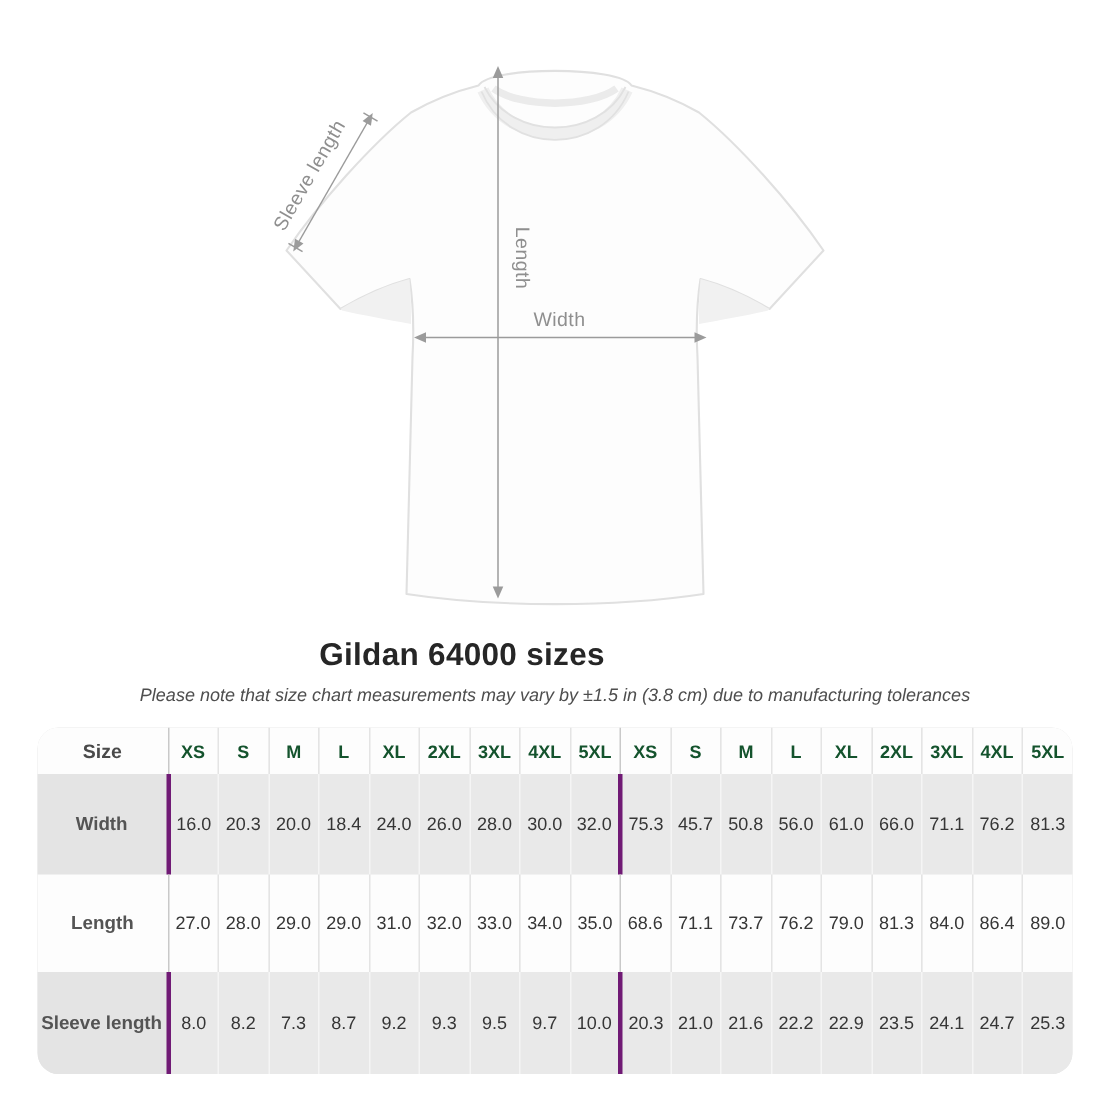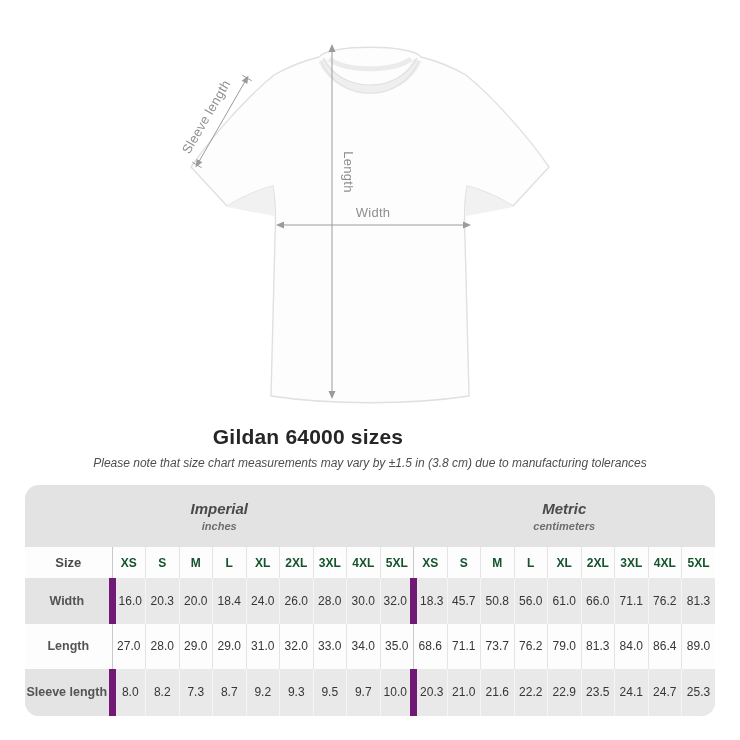--- a/index.html
+++ b/index.html
@@ -37,21 +37,21 @@
   tr.row-l{height:41px;}
   tr.row-s{height:43px;}
 
   tr.r-white{background:#fdfdfd;}
   tr.r-gray td{background:#e9e9e9;}
   tr.r-gray th{background:#e4e4e4;}
 
   tr.r-white .sep{border-left:1px solid #e4e4e4;}
   tr.r-gray  .sep{border-left:1px solid #f5f5f5;}
   tr.r-white .dv{border-left:1px solid #c9c9c9;}
-  tr.r-gray  .dv{border-left:7px solid #701a75;}
+  tr.r-gray  .dv{border-left:3px solid #701a75;}
 
   th.size-head{font-size:13px;font-weight:700;color:#4a4a4a;}
   th.sz{font-size:12px;font-weight:700;color:#14532d;}
   th.row-label{font-size:12.5px;font-weight:700;color:#545454;}
   td.val{font-size:12px;color:#363636;}
 </style>
 </head>
 <body>
 
 <div class="stage">
@@ -134,30 +134,20 @@
           <col>
           <col>
           <col>
           <col>
           <col>
           <col>
           <col>
           <col>
       </colgroup>
       <thead>
-        <tr class="units-row">
-          <th colspan="10">
-            <div class="unit-title">Imperial</div>
-            <div class="unit-sub">inches</div>
-          </th>
-          <th colspan="9">
-            <div class="unit-title">Metric</div>
-            <div class="unit-sub">centimeters</div>
-          </th>
-        </tr>
         <tr class="sizes-row r-white">
           <th class="size-head">Size</th>
           <th class="sz dv">XS</th>
           <th class="sz sep">S</th>
           <th class="sz sep">M</th>
           <th class="sz sep">L</th>
           <th class="sz sep">XL</th>
           <th class="sz sep">2XL</th>
           <th class="sz sep">3XL</th>
           <th class="sz sep">4XL</th>
@@ -178,21 +168,21 @@
           <th class="row-label">Width</th>
           <td class="val dv">16.0</td>
           <td class="val sep">20.3</td>
           <td class="val sep">20.0</td>
           <td class="val sep">18.4</td>
           <td class="val sep">24.0</td>
           <td class="val sep">26.0</td>
           <td class="val sep">28.0</td>
           <td class="val sep">30.0</td>
           <td class="val sep">32.0</td>
-          <td class="val dv">18.3</td>
+          <td class="val dv">75.3</td>
           <td class="val sep">45.7</td>
           <td class="val sep">50.8</td>
           <td class="val sep">56.0</td>
           <td class="val sep">61.0</td>
           <td class="val sep">66.0</td>
           <td class="val sep">71.1</td>
           <td class="val sep">76.2</td>
           <td class="val sep">81.3</td>
         </tr>
         <tr class="row-l r-white">

